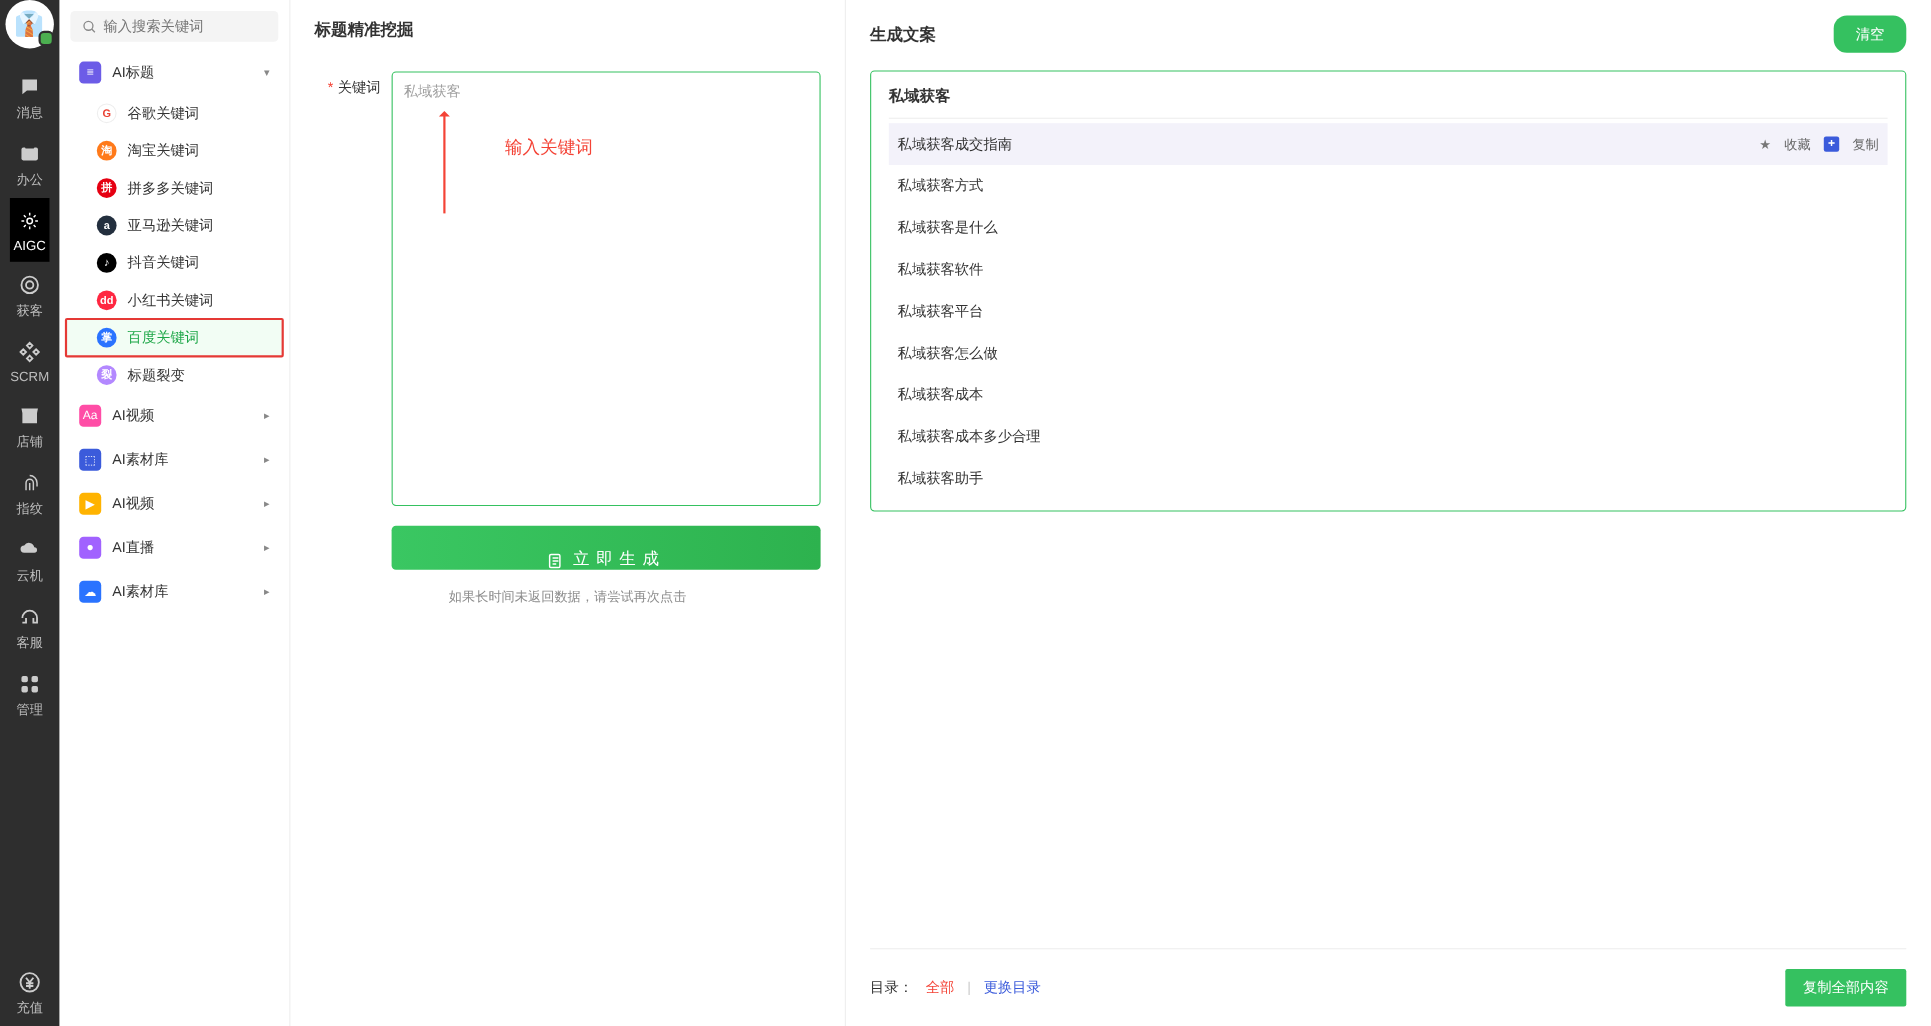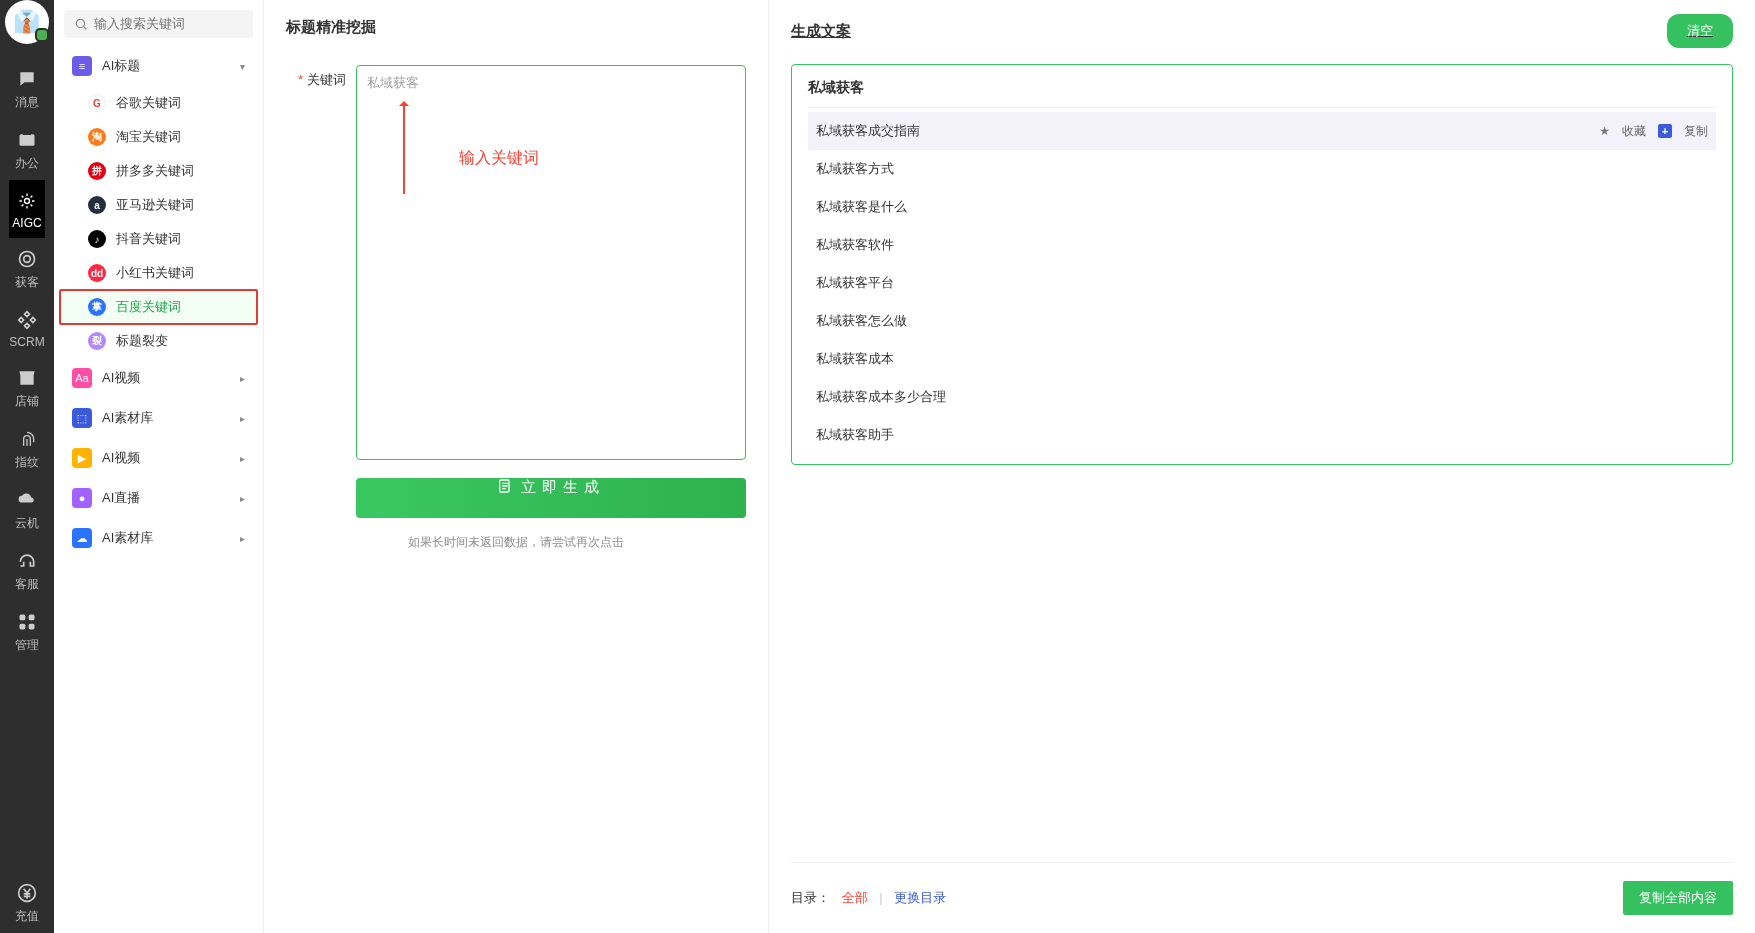--- a/index.html
+++ b/index.html
@@ -26,25 +26,25 @@
     .sub.selected-outline { position:relative; }
     .sub.selected-outline::after { content:""; position:absolute; inset:-1px; border:2px solid #e53935; border-radius:2px; pointer-events:none; }
     .center { width:505px; border-right:1px solid #eee; padding:18px 22px; position:relative; }
     .ctitle { font-size:15px; font-weight:600; margin-bottom:28px; }
     .kwrow { display:flex; align-items:flex-start; }
     .kwlabel { width:60px; text-align:right; padding-top:6px; font-size:13px; }
     .kwlabel .req { color:#f44336; margin-right:4px; }
     .kwbox { flex:1; margin-left:10px; border:1px solid #35c160; border-radius:4px; height:395px; padding:8px 10px; position:relative; color:#9e9e9e; font-size:13px; }
     .anno-arrow { position:absolute; left:46px; top:38px; width:2px; height:90px; background:#f44336; }
     .anno-arrow::before { content:""; position:absolute; top:-8px; left:-4px; border:5px solid transparent; border-bottom-color:#f44336; }
-    .anno-text { position:absolute; left:102px; top:82px; color:#f44336; font-size:16px; font-weight:500; }
-    .genbtn { margin:18px 0 0 70px; width:390px; height:40px; background:linear-gradient(90deg,#3ac762,#2db24e); color:#fff; font-size:15px; border:none; border-radius:4px; cursor:pointer; display:flex; align-items:flex-start; justify-content:center; gap:8px; letter-spacing:6px; }
+    .anno-text { position:absolute; left:102px; top:58px; color:#f44336; font-size:16px; font-weight:500; }
+    .genbtn { margin:18px 0 0 70px; width:390px; height:40px; background:linear-gradient(90deg,#3ac762,#2db24e); color:#fff; font-size:15px; border:none; border-radius:4px; cursor:pointer; display:flex; align-items:flex-end; justify-content:center; gap:8px; letter-spacing:6px; }
     .retrytxt { text-align:center; color:#8c8c8c; font-size:12px; margin-top:16px; }
     .right { flex:1; padding:14px 22px 0; display:flex; flex-direction:column; position:relative; }
-    .rtop { display:flex; align-items:center; justify-content:space-between; margin-bottom:16px;text-decoration:underline; }
+    .rtop { display:flex; align-items:center; justify-content:space-between; margin-bottom:16px; }
     .rtitle { font-size:15px; font-weight:600; }
     .clearbtn { background:#35c160; color:#fff; border:none; border-radius:12px; padding:8px 20px; font-size:13px; cursor:pointer; }
     .card { border:1px solid #35c160; border-radius:4px; padding:14px 16px 10px; }
     .cardtitle { font-size:14px; font-weight:600; padding-bottom:10px; border-bottom:1px solid #eee; margin-bottom:4px; }
     .resrow { padding:10px 8px; display:flex; align-items:center; cursor:pointer; font-size:13px; }
     .resrow .txt { flex:1; }
     .resrow.hover { background:#f3f2fa; }
     .resrow .rowact { display:none; align-items:center; gap:12px; font-size:12px; color:#666; }
     .resrow.hover .rowact { display:flex; }
     .rowact .star { color:#777; }

